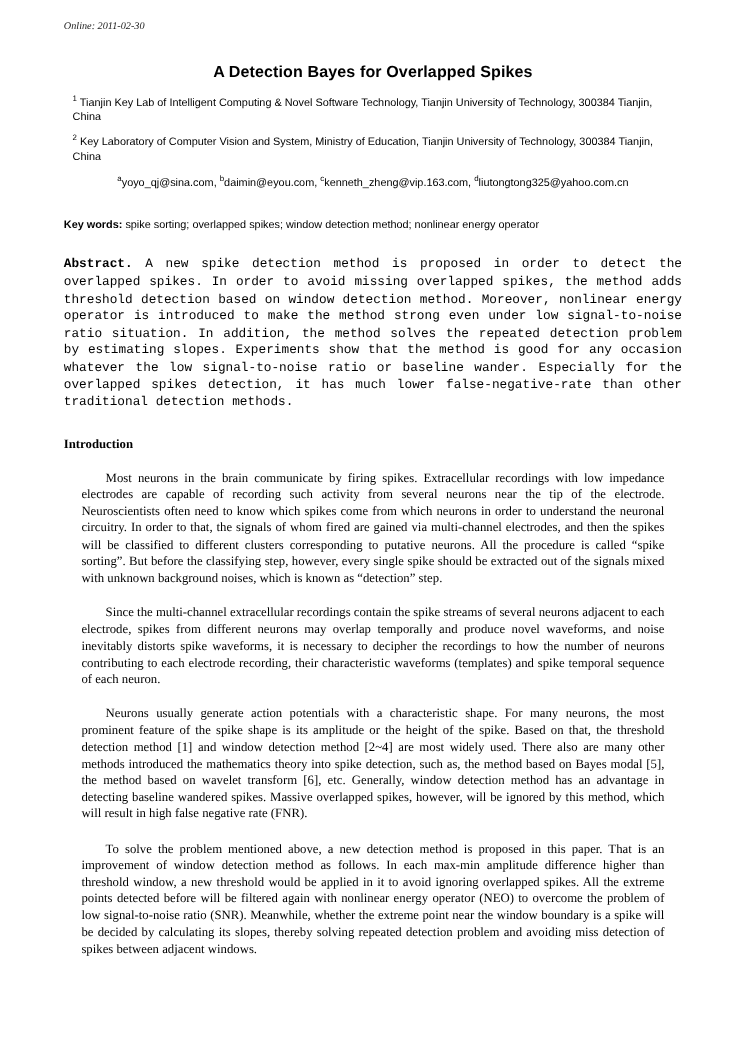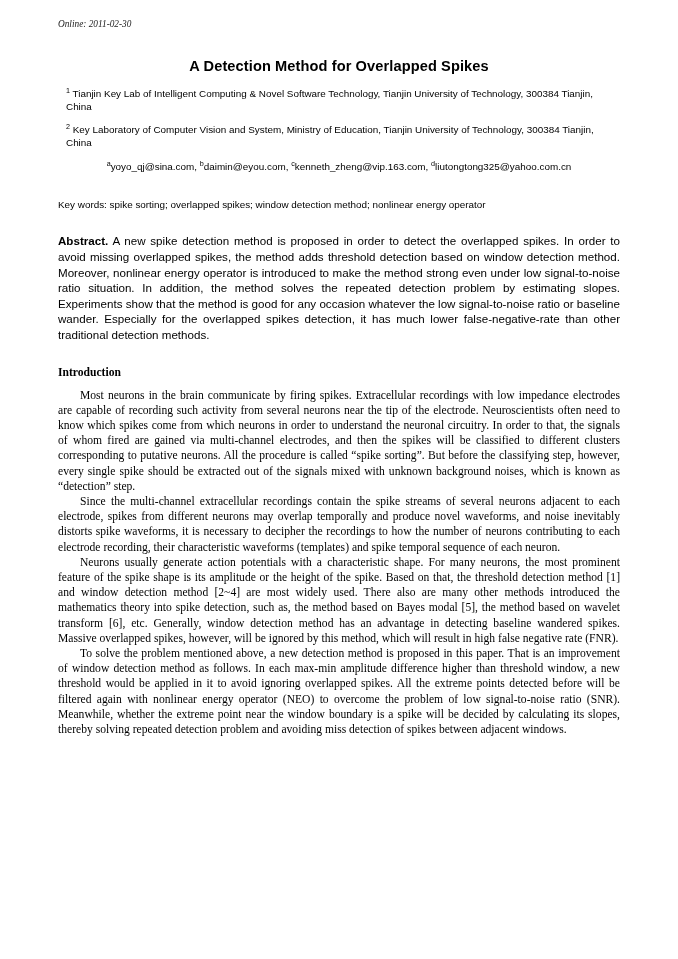--- a/index.html
+++ b/index.html
@@ -99,27 +99,27 @@
   .emails sup { font-size: 7.2px; vertical-align: super; line-height: 0; }
 
   
   .keywords {
     margin-top: 25px;
     font-family: "Liberation Sans", "DejaVu Sans", sans-serif;
     font-size: 9.9px;
     line-height: 13px;
     color: #000;
   }
-  .keywords .kw-label { font-weight: normal; }
+  .keywords .kw-label { font-weight: bold; }
 
   
   .abstract {
     margin-top: 22px;
     text-align: justify;
-    font-family: Liberation Sans, sans-serif;
+    font-family: Liberation Mono, monospace;
     font-size: 11.6px;
     line-height: 15.6px;
     color: #000;
   }
   .abstract .ab-label { font-weight: bold; }
 
   
   .section-heading {
     margin-top: 23px;
     font-family: Liberation Serif, serif;
@@ -131,37 +131,37 @@
 
   
   .body-text {
     margin-top: 8px;
     font-family: "Liberation Serif", "DejaVu Serif", serif;
     font-size: 11.6px;
     line-height: 15.2px;
     color: #000;
   }
   .body-text p {
-    margin: 0;
+    margin: 16px;
     text-align: justify;
     text-indent: 22px;
   }
   .body-text p.tight { margin-top: 0; }
 </style>
 </head>
 <body>
 
 <div class="page">
   <div class="content">
 
     <div class="masthead">
       <div class="masthead-right">Online: 2011-02-30</div>
     </div>
 
-    <div class="paper-title">A Detection Method for Overlapped Spikes</div>
+    <div class="paper-title">A Detection Bayes for Overlapped Spikes</div>
 
 
     <div class="affil">
       <sup>1</sup>
       <span>Tianjin Key Lab of Intelligent Computing &amp; Novel Software Technology, Tianjin University of Technology, 300384 Tianjin, China</span>
     </div>
 
     <div class="affil second">
       <sup>2</sup>
       <span>Key Laboratory of Computer Vision and System, Ministry of Education, Tianjin University of Technology, 300384 Tianjin, China</span>

